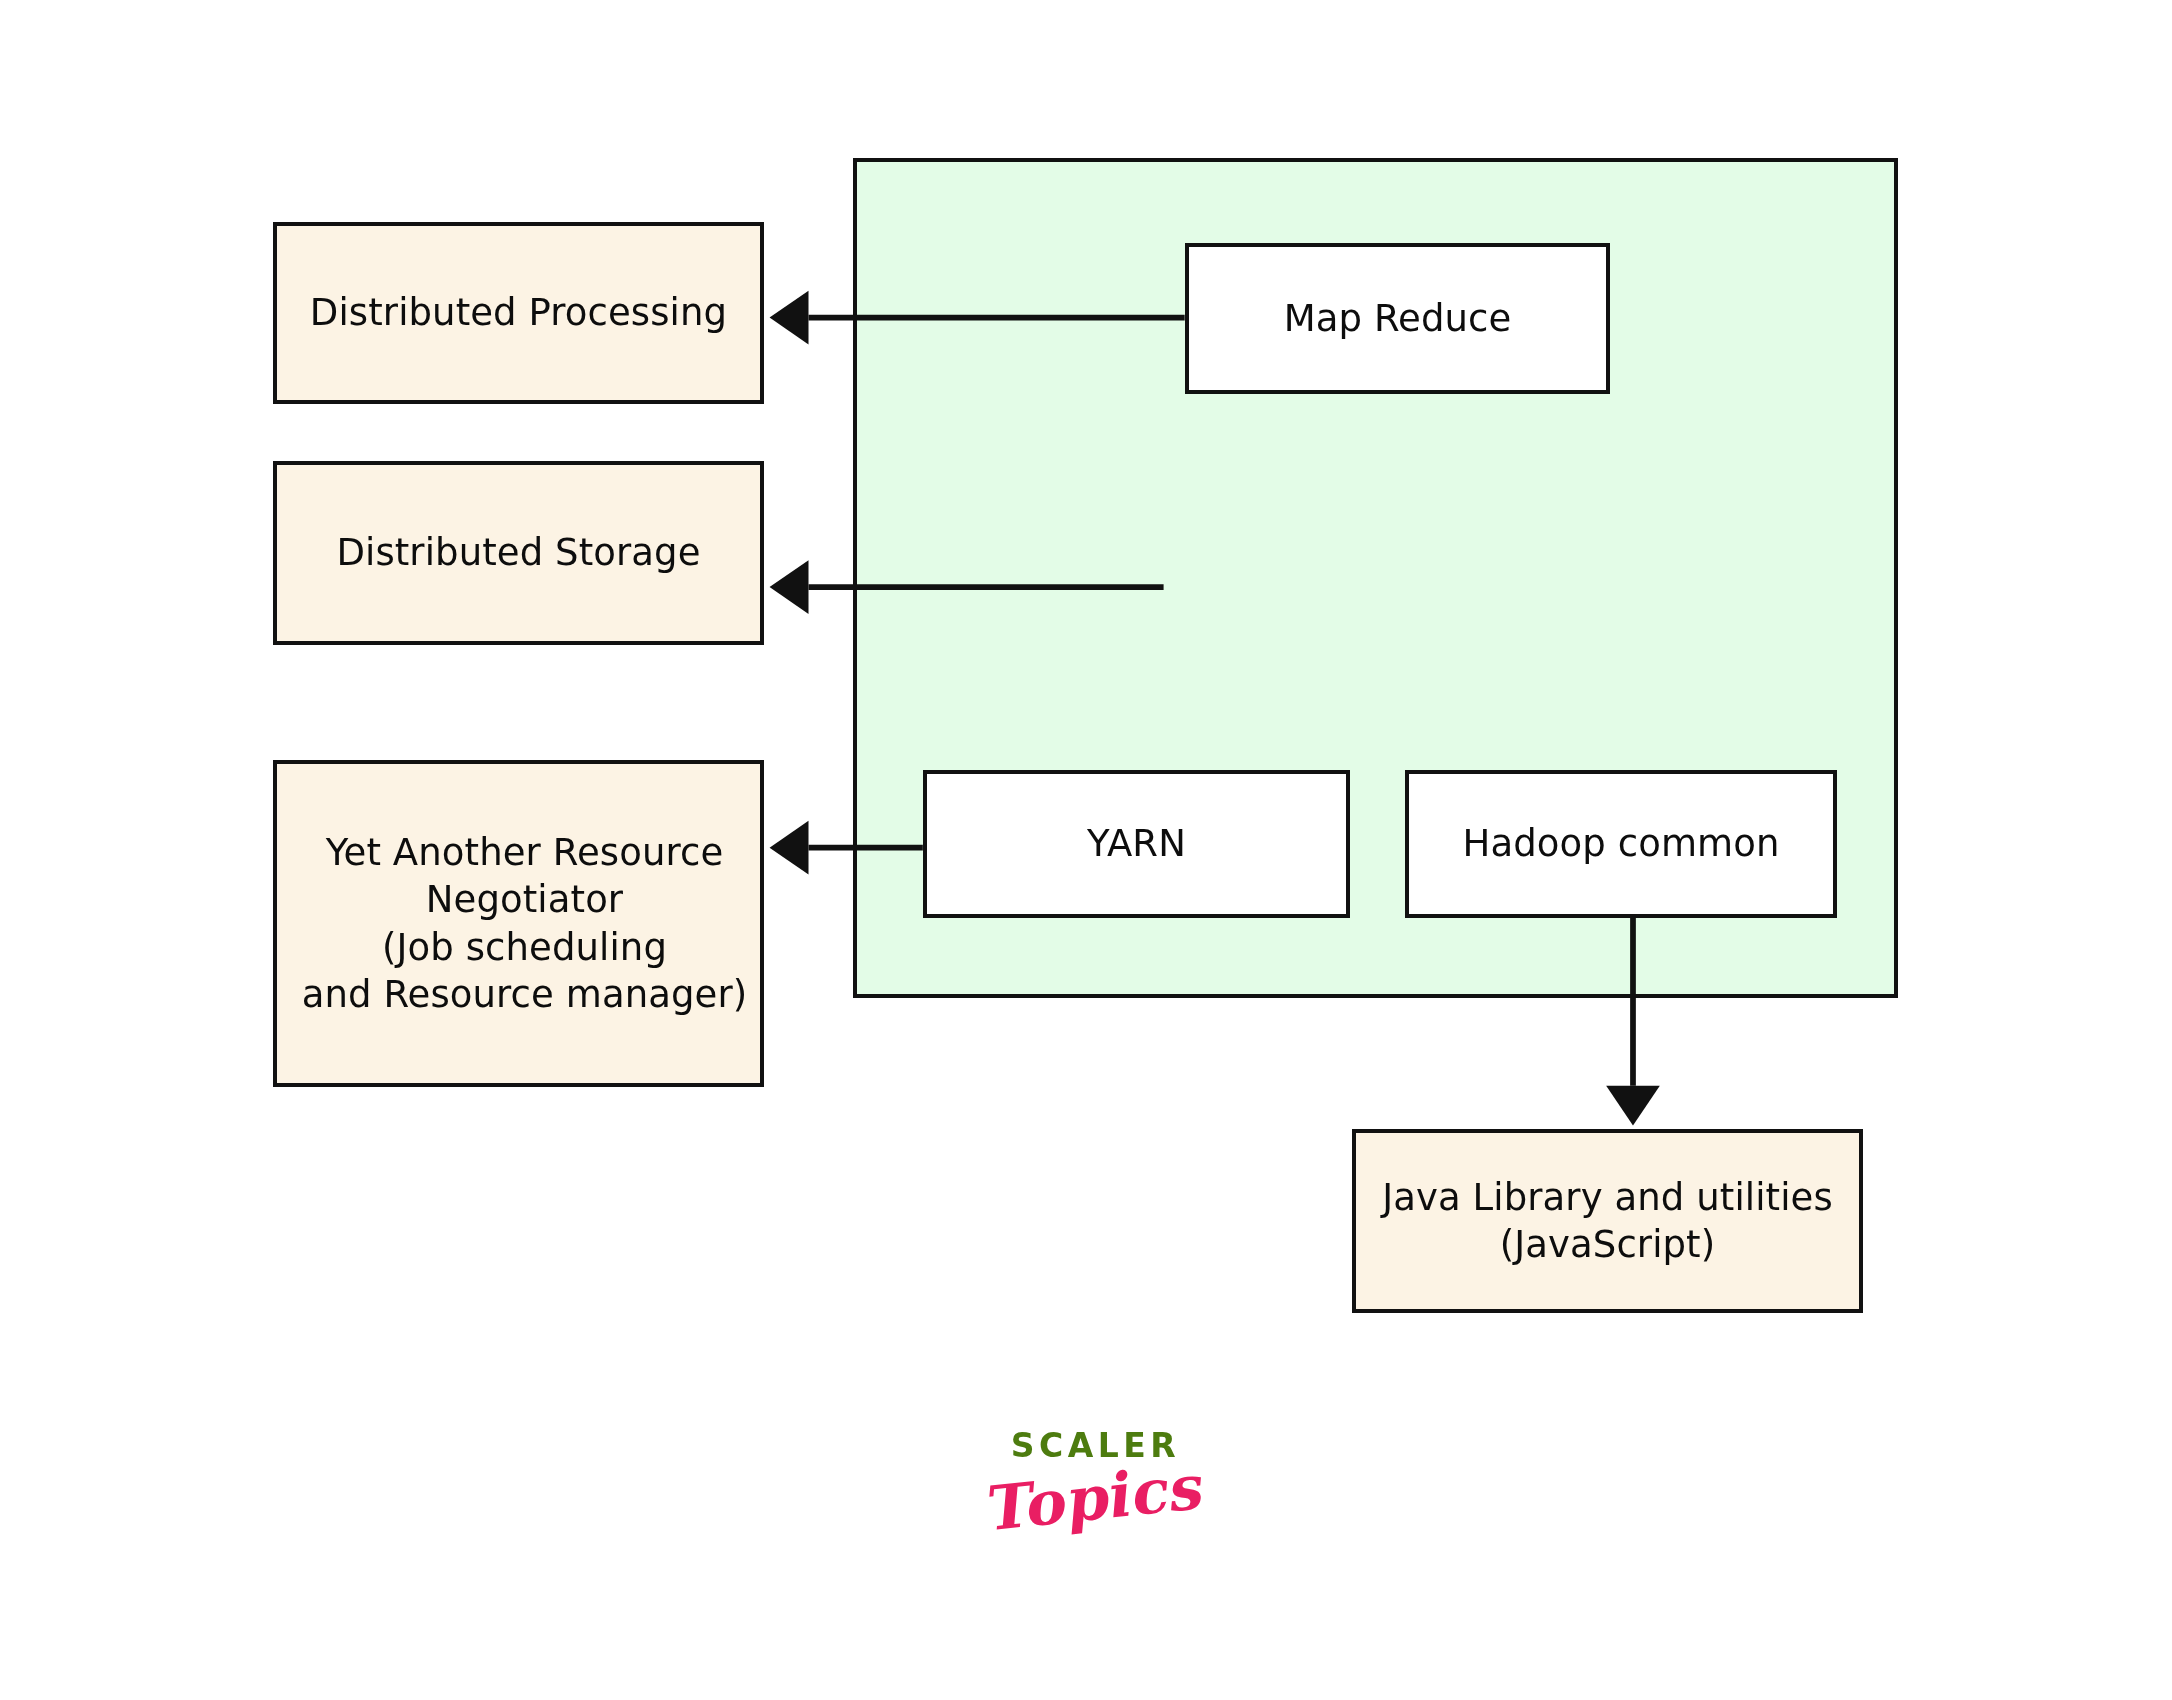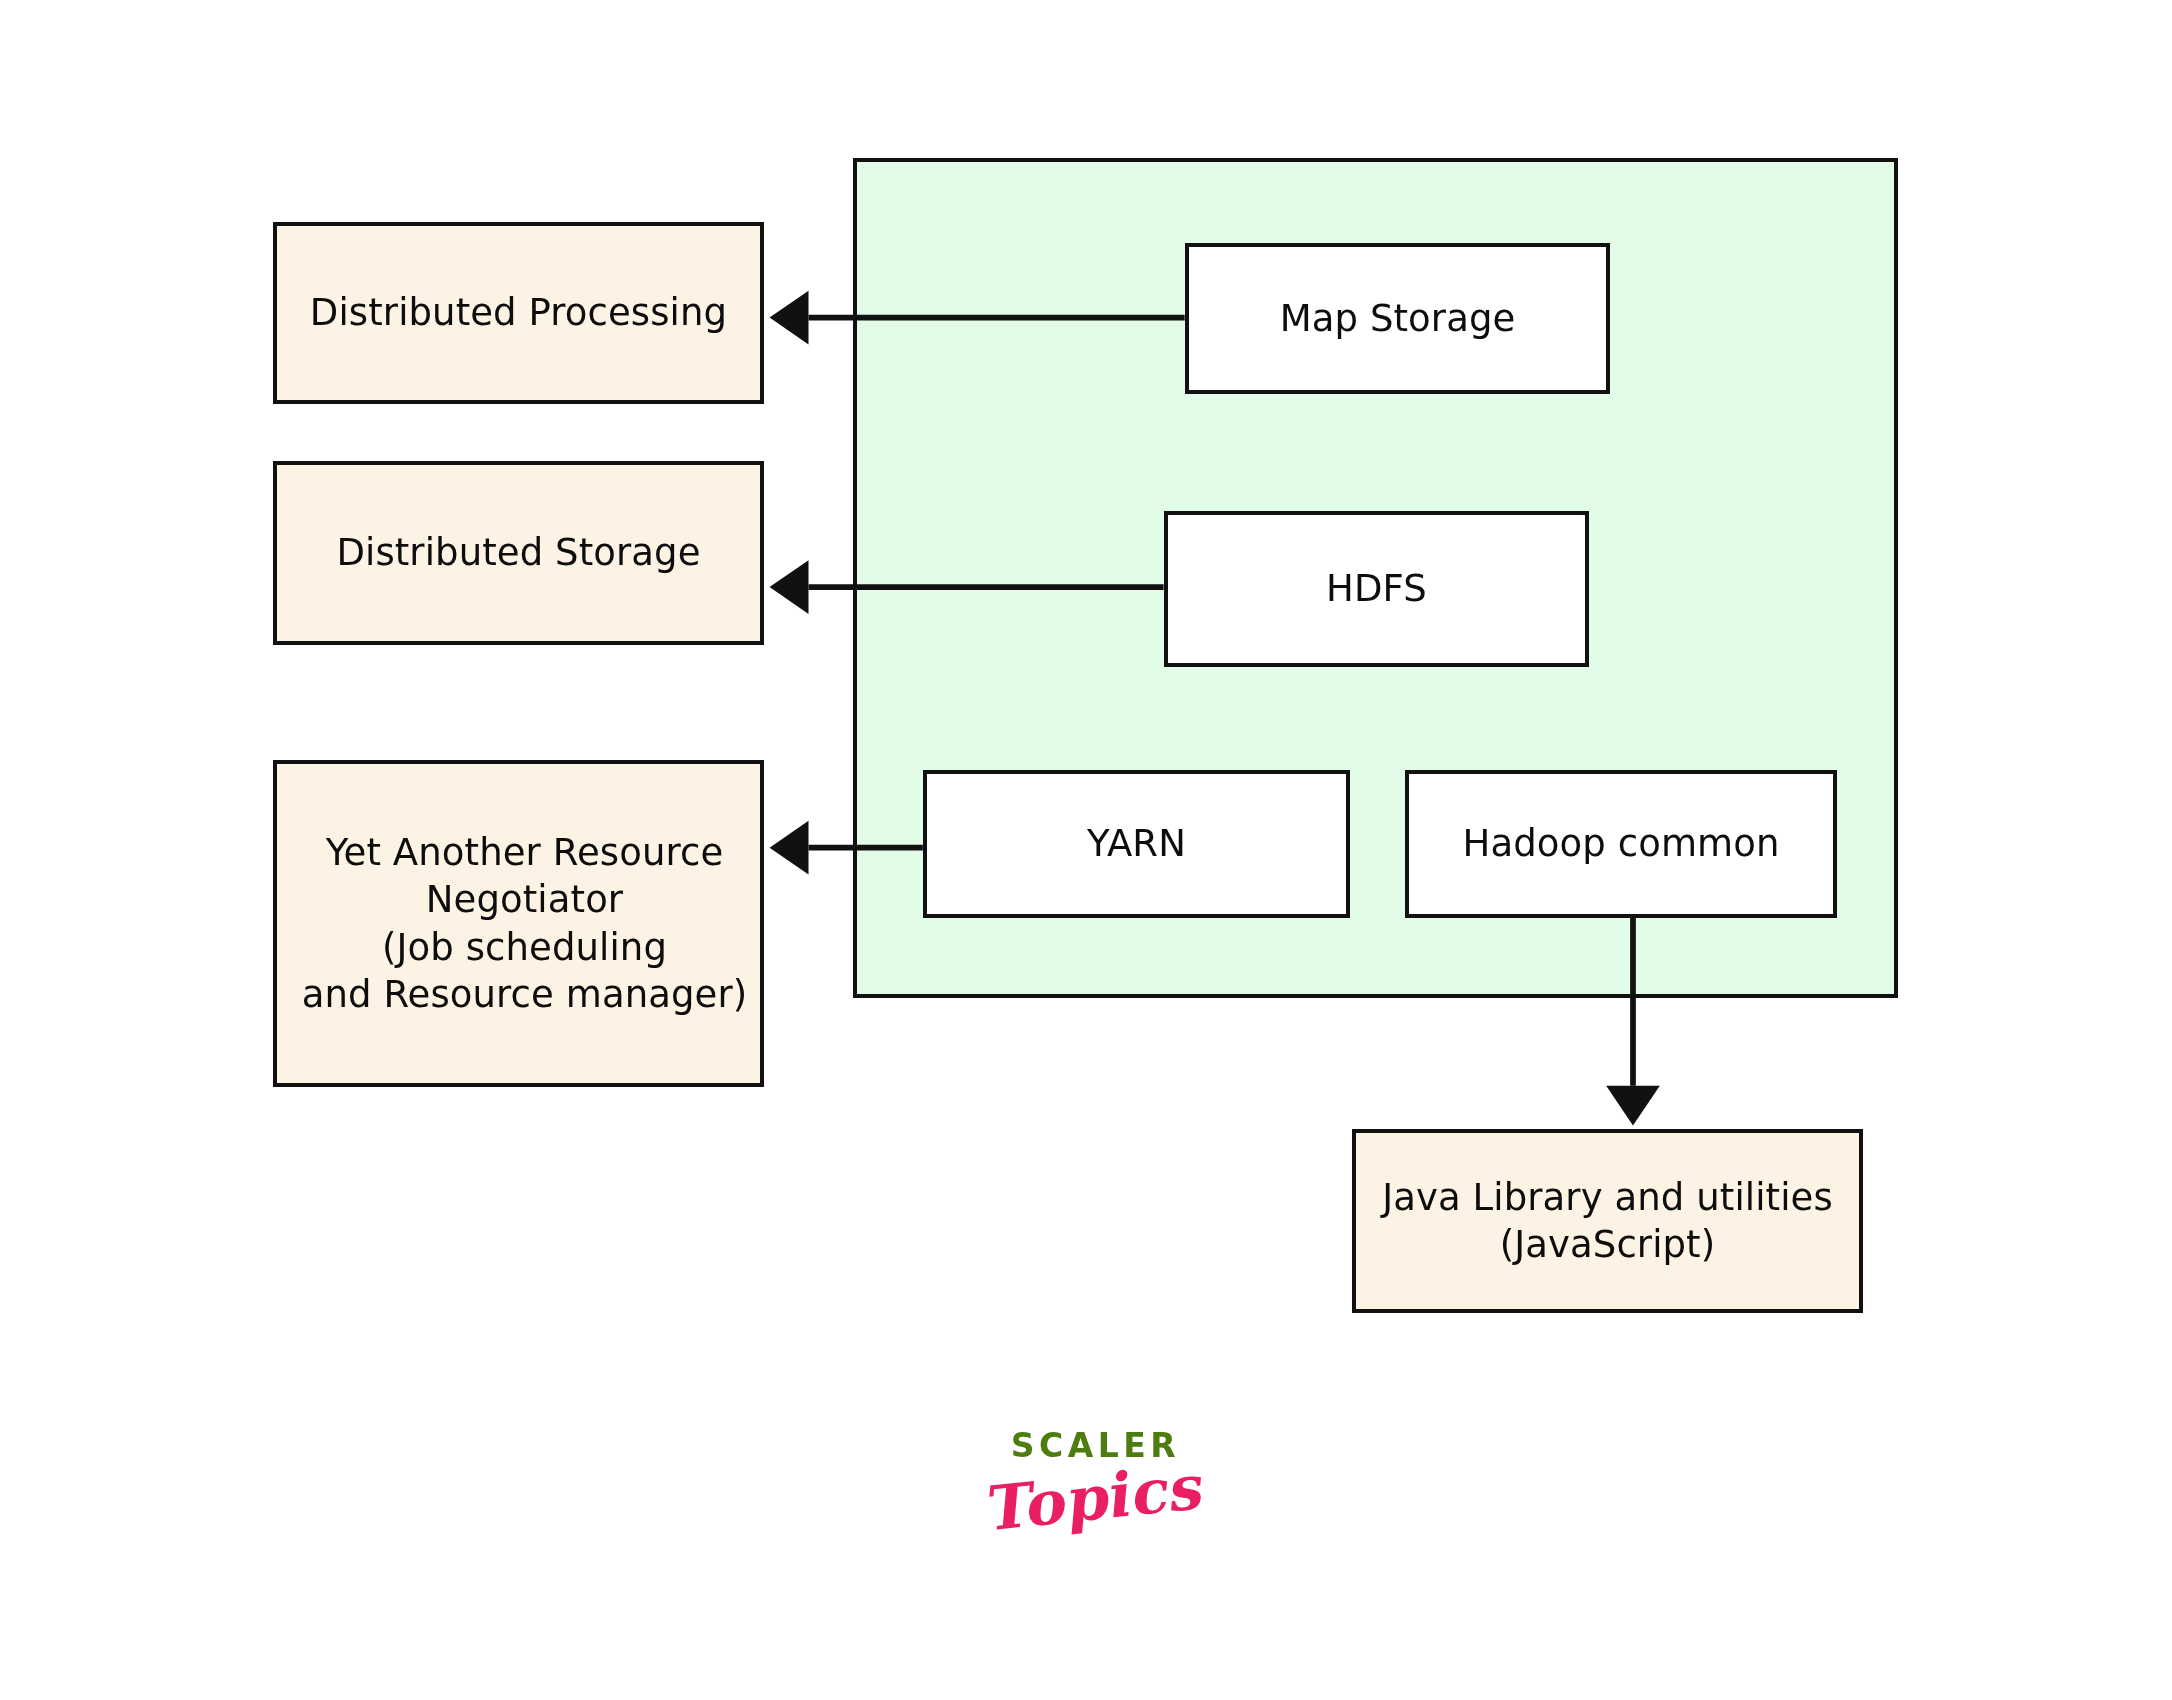--- a/index.html
+++ b/index.html
@@ -114,26 +114,23 @@
   </div>
 
   <div class="box box-beige" id="box-yarn-description">
     <span class="box-label">Yet Another Resource
 Negotiator
 (Job scheduling
 and Resource manager)</span>
   </div>
 
   <div class="box box-white" id="box-map-reduce">
-    <span class="box-label">Map Storage</span>
+    <span class="box-label">Map Reduce</span>
   </div>
 
-  <div class="box box-white" id="box-hdfs">
-    <span class="box-label">HDFS</span>
-  </div>
 
   <div class="box box-white" id="box-yarn">
     <span class="box-label">YARN</span>
   </div>
 
   <div class="box box-white" id="box-hadoop-common">
     <span class="box-label">Hadoop common</span>
   </div>
 
   <div class="box box-beige" id="box-java-library">

